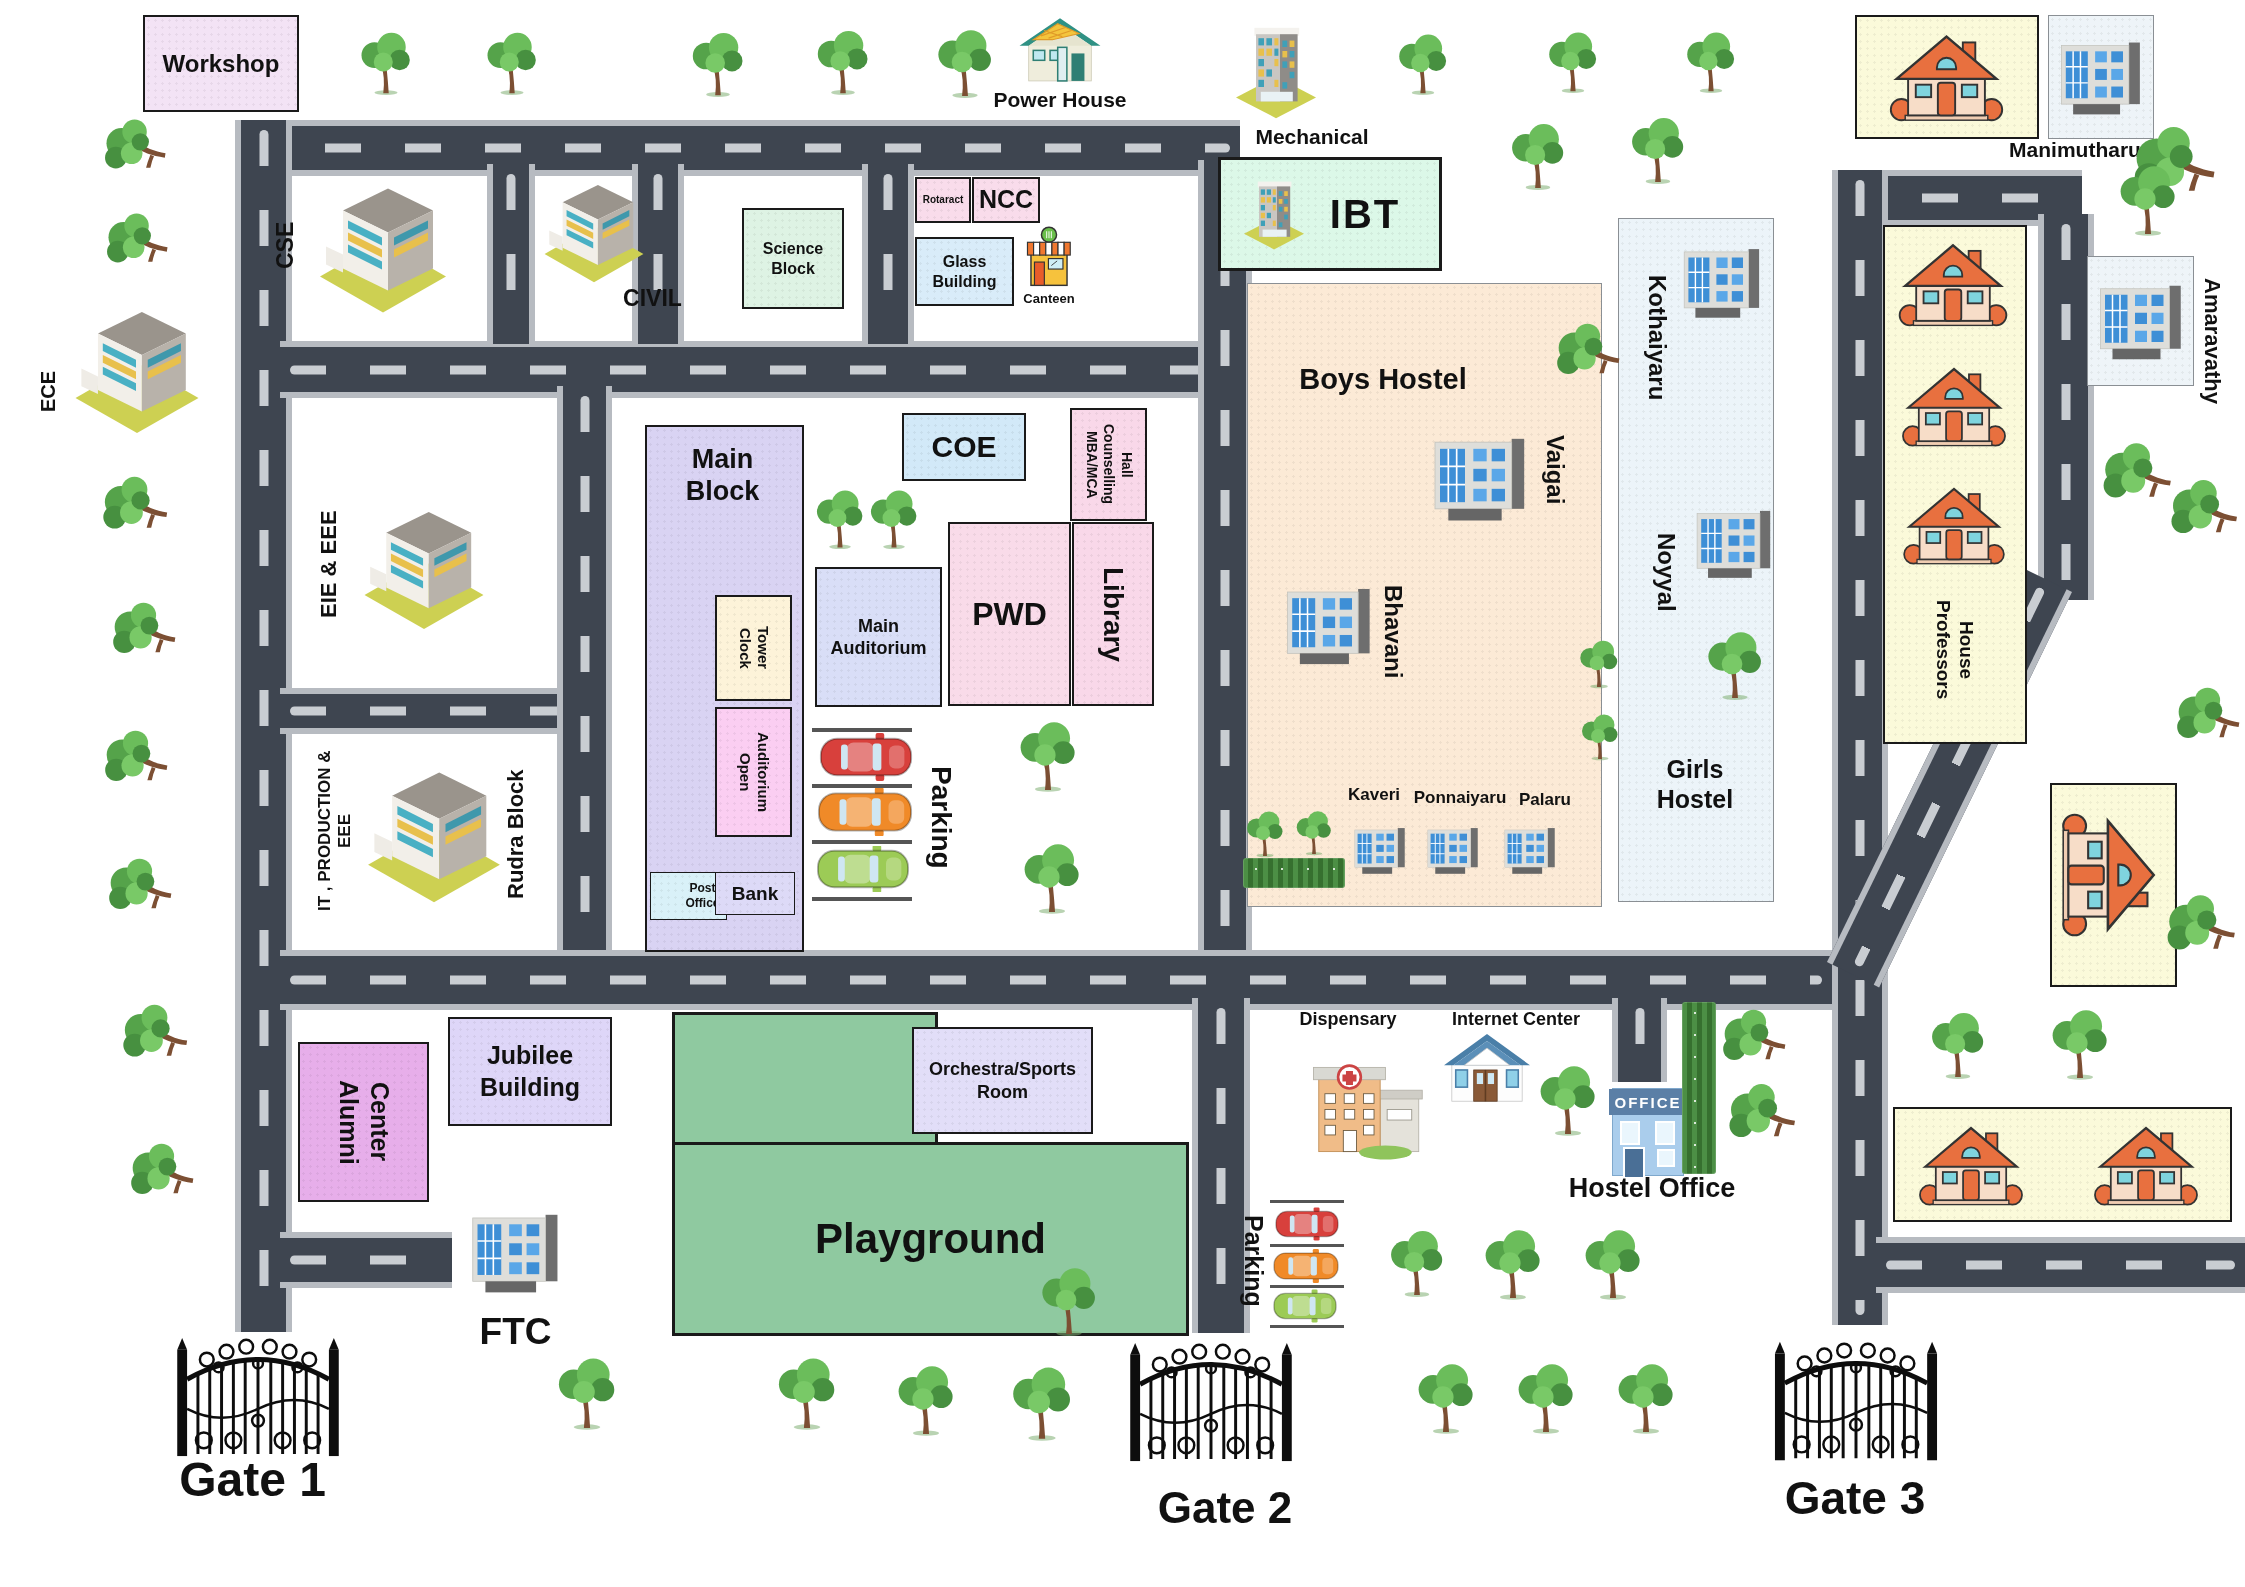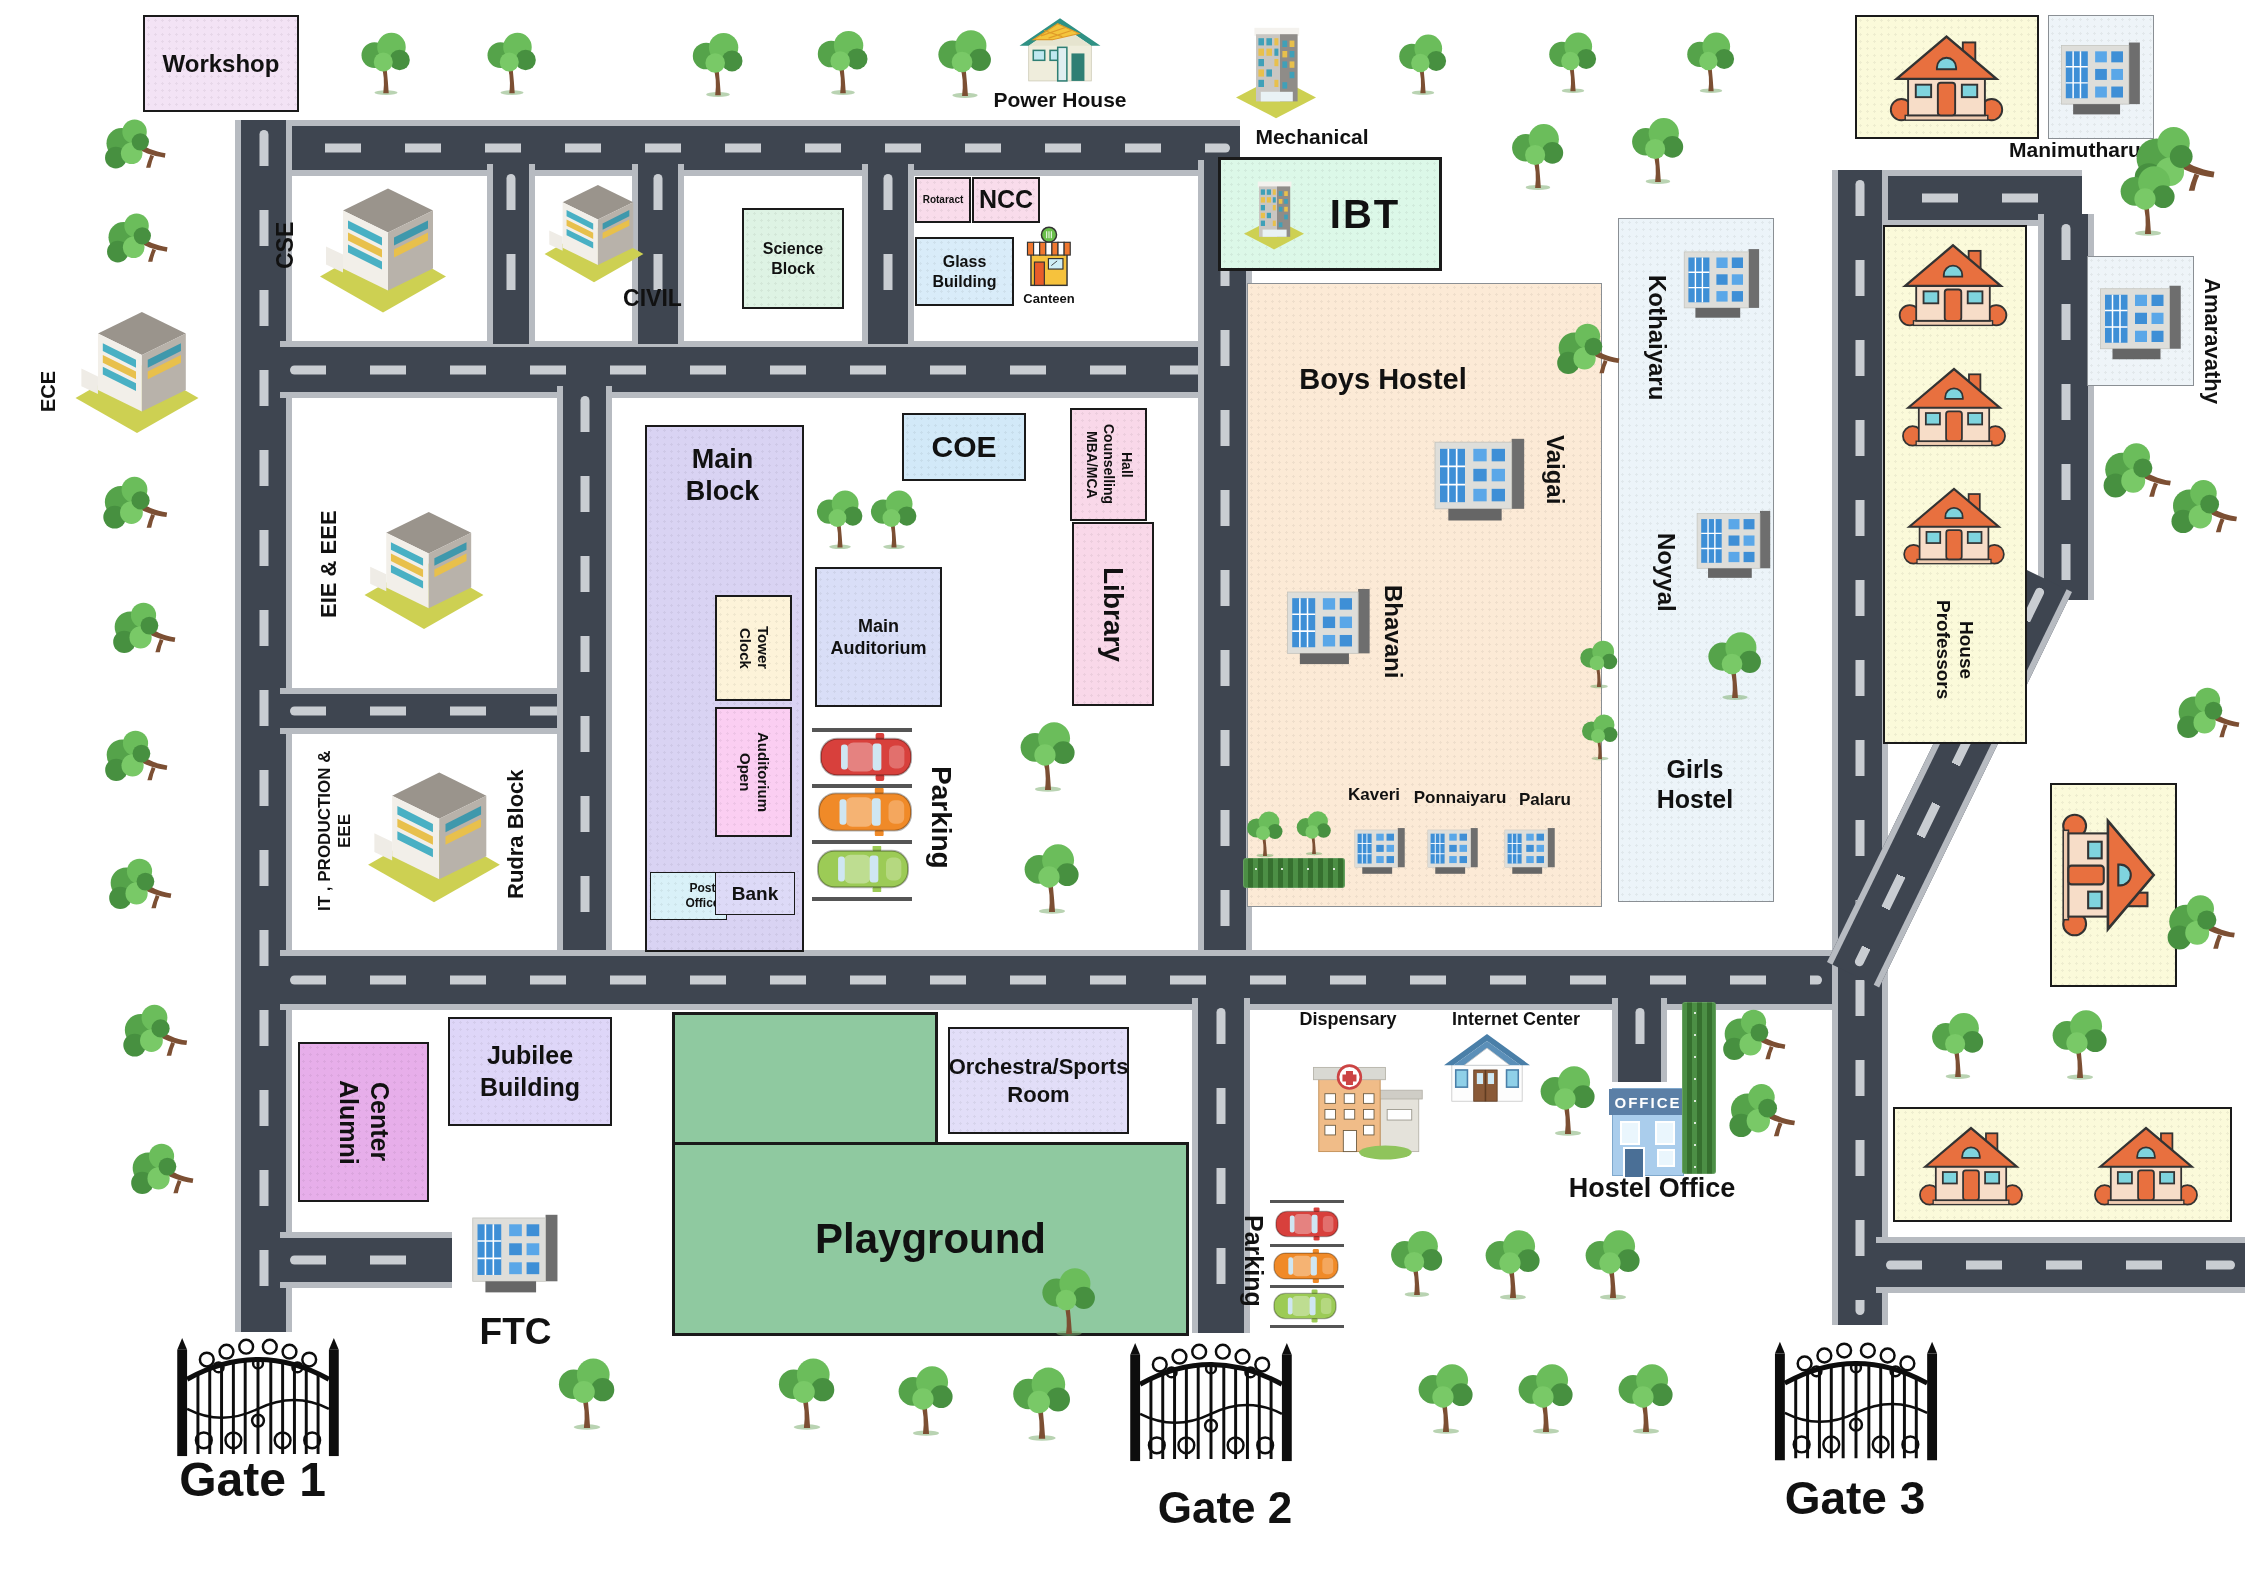--- a/index.html
+++ b/index.html
@@ -312,20 +312,21 @@
   <div class="zone" style="left:715px;top:707px;width:73px;height:126px;background-color:#fbcef2;font-size:15px;"><span class="vlr">Open
 Auditorium</span></div>
   <div class="zone" style="left:650px;top:872px;width:47px;height:46px;background-color:#d9f1f8;font-size:12px;border-width:1.5px;padding-left:28px;"><span>Post
 Office</span></div>
   <div class="zone" style="left:715px;top:872px;width:78px;height:41px;background-color:#dddaf7;font-size:19px;border-width:1.5px;"><span>Bank</span></div>
 
   <div class="zone" style="left:902px;top:413px;width:120px;height:64px;background-color:#d2e9f8;font-size:30px;"><span>COE</span></div>
   <div class="zone" style="left:1070px;top:408px;width:73px;height:109px;background-color:#f9d8e9;font-size:14px;"><span class="vlr">MBA/MCA
 Counselling
 Hall</span></div>
+  <div class="zone" style="left:948px;top:522px;width:119px;height:180px;background-color:#f9dbe9;font-size:32px;"><span>PWD</span></div>
   <div class="zone" style="left:1072px;top:522px;width:78px;height:180px;background-color:#f9d8e9;font-size:28px;"><span class="vlr">Library</span></div>
   <div class="zone" style="left:815px;top:567px;width:123px;height:136px;background-color:#d9def7;font-size:18px;"><span>Main
 Auditorium</span></div>
 
   <div class="abs">
     <div class="abs" style="left:812px;top:728px;width:100px;height:4px;background:#555;"></div>
     <div class="abs" style="left:812px;top:784px;width:100px;height:4px;background:#555;"></div>
     <div class="abs" style="left:812px;top:840px;width:100px;height:4px;background:#555;"></div>
     <div class="abs" style="left:812px;top:897px;width:100px;height:4px;background:#555;"></div>
   </div>
@@ -427,21 +428,21 @@
 Center</span></div>
   <div class="zone" style="left:448px;top:1017px;width:160px;height:105px;background-color:#ded6f8;font-size:25px;"><span>Jubilee
 Building</span></div>
   <svg class="ic" style="left:468px;top:1195px;width:95px;height:114px;">
       <use href="#i-bflat"></use>
     </svg>
   <div class="lbl" style="left:463px;top:1310px;width:105px;height:44px;font-size:37px;"><span>FTC</span></div>
 
   <div class="zone" style="left:672px;top:1012px;width:260px;height:128px;background-color:#8fc9a0;border-width:3px;background-image:none;"></div>
   <div class="zone" style="left:672px;top:1142px;width:511px;height:188px;background-color:#8fc9a0;border-width:3px;background-image:none;font-size:42px;"><span>Playground</span></div>
-  <div class="zone" style="left:948px;top:1027px;width:177px;height:103px;background-color:#e2def8;font-size:22px;"><span>Orchestra/Sports
+  <div class="zone" style="left:912px;top:1027px;width:177px;height:103px;background-color:#e2def8;font-size:18px;"><span>Orchestra/Sports
 Room</span></div>
 
   <div class="lbl" style="left:1289px;top:1008px;width:118px;height:24px;font-size:18px;"><span>Dispensary</span></div>
   <svg class="ic" style="left:1310px;top:1046px;width:114px;height:120px;">
       <use href="#i-hospital"></use>
     </svg>
   <div class="lbl" style="left:1440px;top:1008px;width:152px;height:24px;font-size:18px;"><span>Internet Center</span></div>
   <svg class="ic" style="left:1444px;top:1030px;width:86px;height:76px;">
       <use href="#i-inet"></use>
     </svg>

